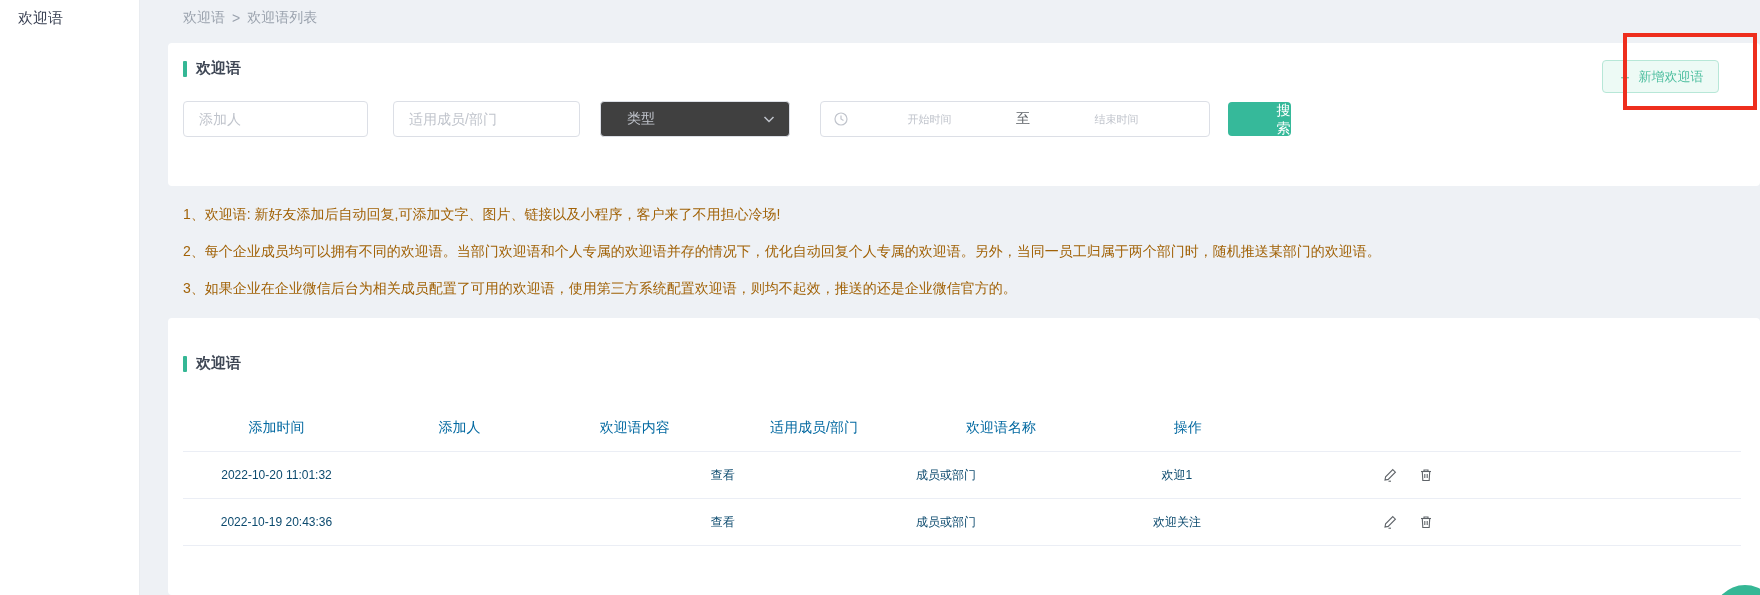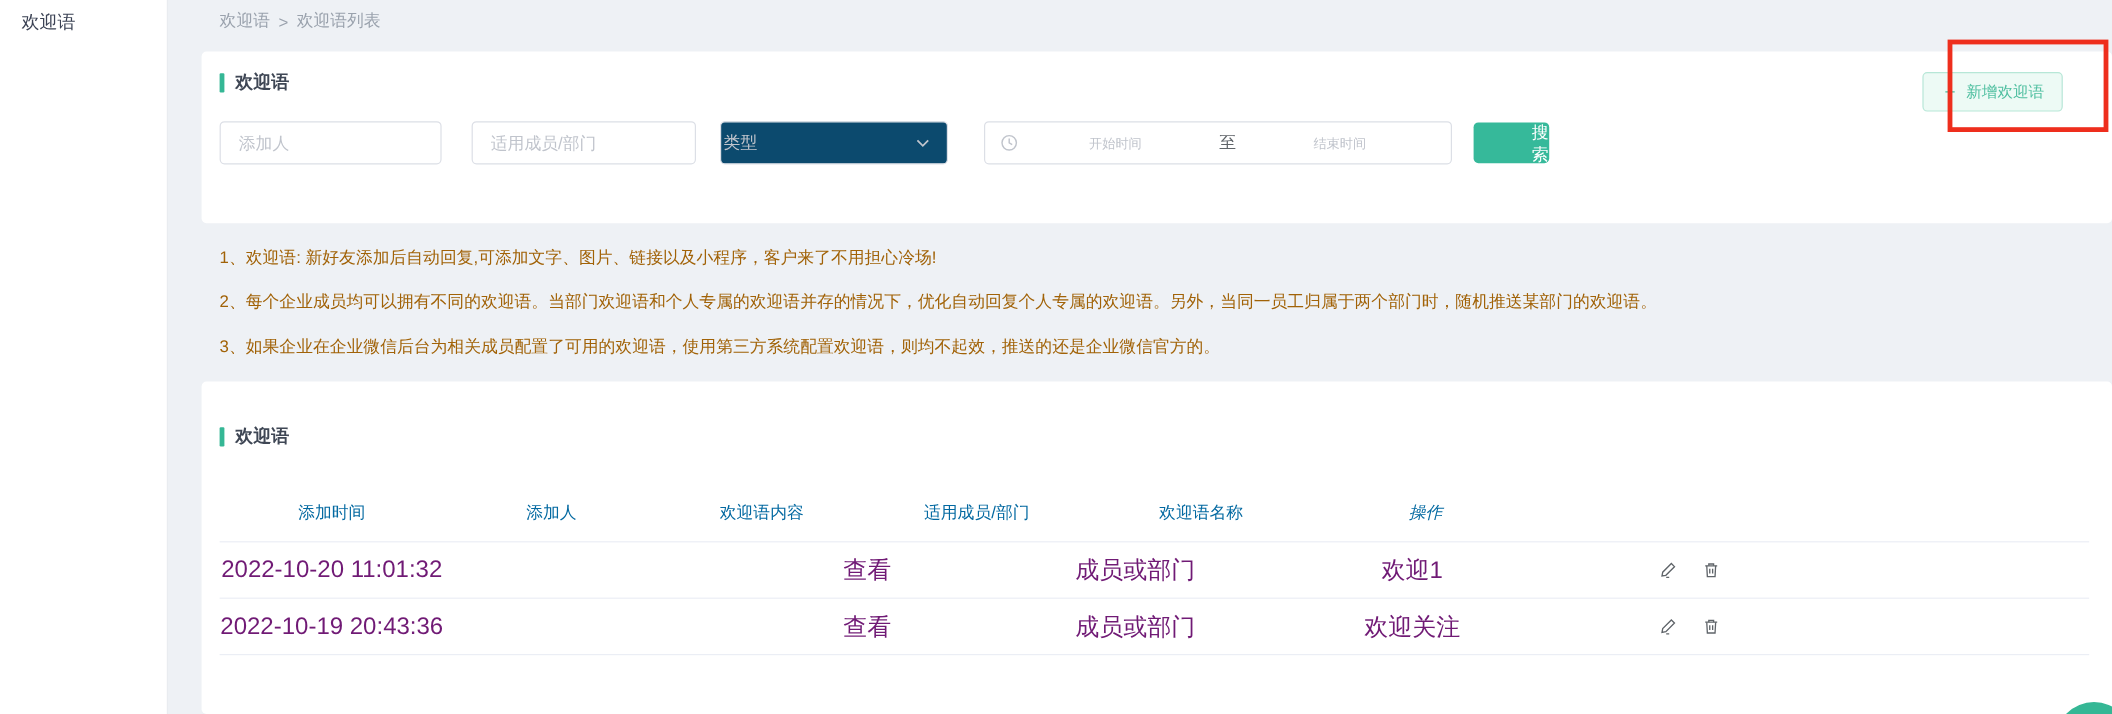--- a/index.html
+++ b/index.html
@@ -44,22 +44,22 @@
   .f-input {
     position:absolute; height:36px; border:1px solid #dcdfe6; border-radius:4px;
     background:#fff; font-size:14px; color:#606266; padding:0 15px; outline:none;
     font-family:inherit;
   }
   .f-input::placeholder { color:#c0c4cc; }
   .in-adder  { left:0;    width:185px; }
   .in-member { left:210px; width:187px; }
   .f-select {
     position:absolute; left:417px; width:190px; height:36px;
-    border:1px solid #dcdfe6; border-radius:4px; background:#0c4a6e;
-    display:flex; align-items:center; padding:0 12px 0 2px; cursor:pointer;
+    border:1px solid #dcdfe6; border-radius:4px; background:#404040;
+    display:flex; align-items:center; padding:0 12px 0 26px; cursor:pointer;
   }
   .f-select .sel-label { flex:1; font-size:14px; color:#c0c4cc; }
   .f-daterange {
     position:absolute; left:637px; width:390px; height:36px;
     border:1px solid #dcdfe6; border-radius:4px; background:#fff;
     display:flex; align-items:center; padding:0 12px; cursor:pointer;
   }
   .f-daterange .dr-start,.f-daterange .dr-end { flex:1; text-align:center; font-size:11px; color:#c0c4cc; }
   .f-daterange .dr-sep { font-size:14px; color:#5f6469; padding:0 6px; }
   .search-btn {
@@ -67,24 +67,24 @@
     background:#36b99a; border:none; border-radius:4px; color:#fff;
     font-size:14px; cursor:pointer; font-family:inherit;padding-left:48px;
   }
   
   .tip { position:absolute; left:42px; right:30px; font-size:14px; color:#a16207; white-space:nowrap; }
   .tip-1 { top:206px; } .tip-2 { top:243px; } .tip-3 { top:280px; }
   
   .table { position:absolute; left:15px; top:87px; width:1558px; }
   .t-row { display:flex; align-items:center; height:47px; border-bottom:1px solid #ebeef5; }
   .t-head { color:#0369a1; font-size:14px; }
-  .t-body-row { color:#701a75; font-size:20px;gap:44px; }
+  .t-body-row { color:#0c4a6e; font-size:12px;gap:44px; }
   .t-cell { text-align:center; }
   .c1{width:12%;} .c2{width:11.5%;} .c3{width:11%;} .c4{width:12%;}
-  .c5{width:12%;} .c6{width:18%;} .c7{width:12%;font-style:italic;} .c8{width:11.5%;}
+  .c5{width:12%;} .c6{width:18%;} .c7{width:12%;} .c8{width:11.5%;}
   .view-link { cursor:pointer; }
   .ops { display:flex; justify-content:center; align-items:center; gap:20px; }
   .op-icon { width:16px; height:16px; color:#5f6469; cursor:pointer; display:inline-flex; }
   .op-icon svg { width:16px; height:16px; }
   
   .icon-gray svg { stroke:#c0c4cc; }
   
   .fab {
     position:absolute; left:1713px; top:585px; width:64px; height:64px;
     border-radius:50%; background:#35b795; z-index:4; cursor:pointer;

